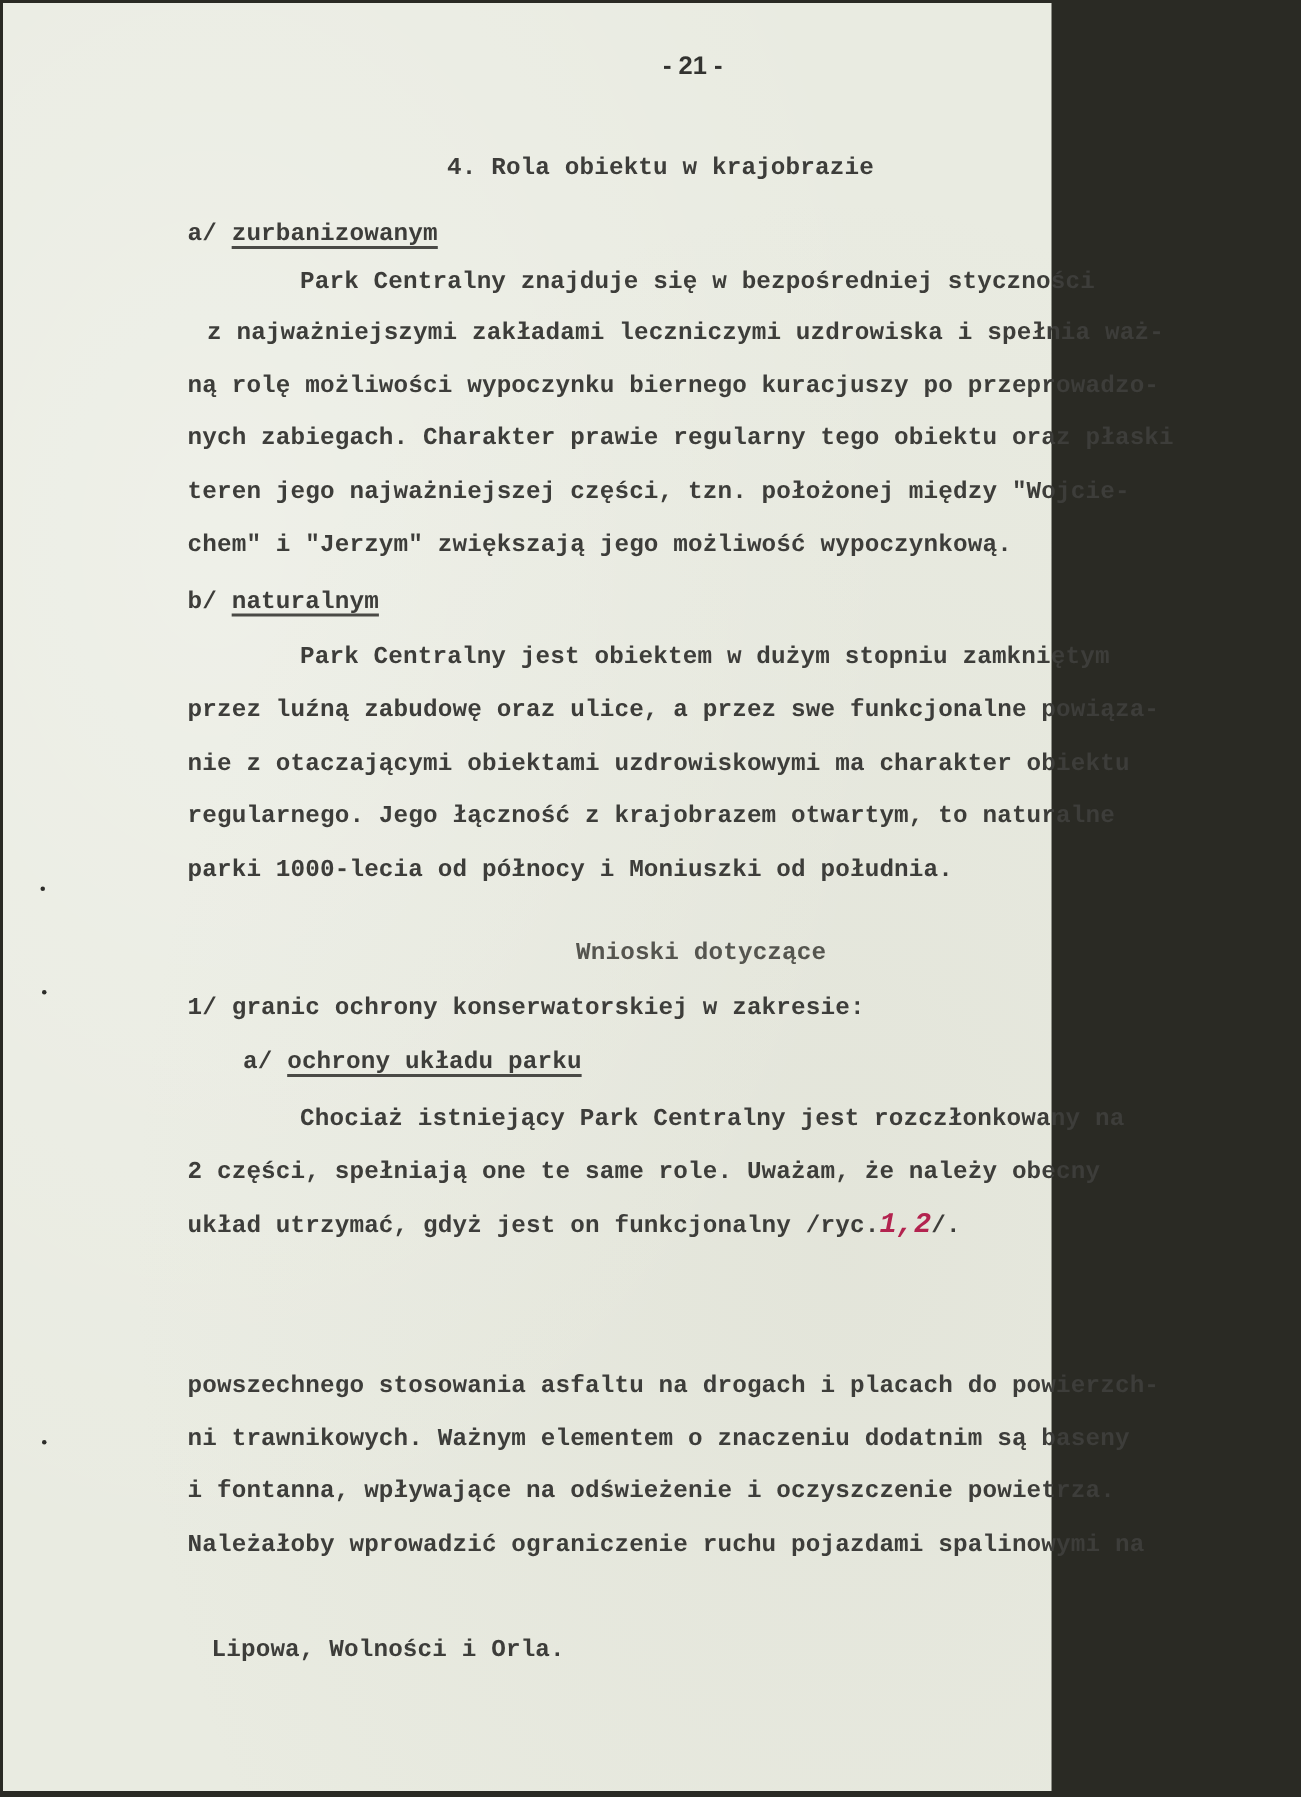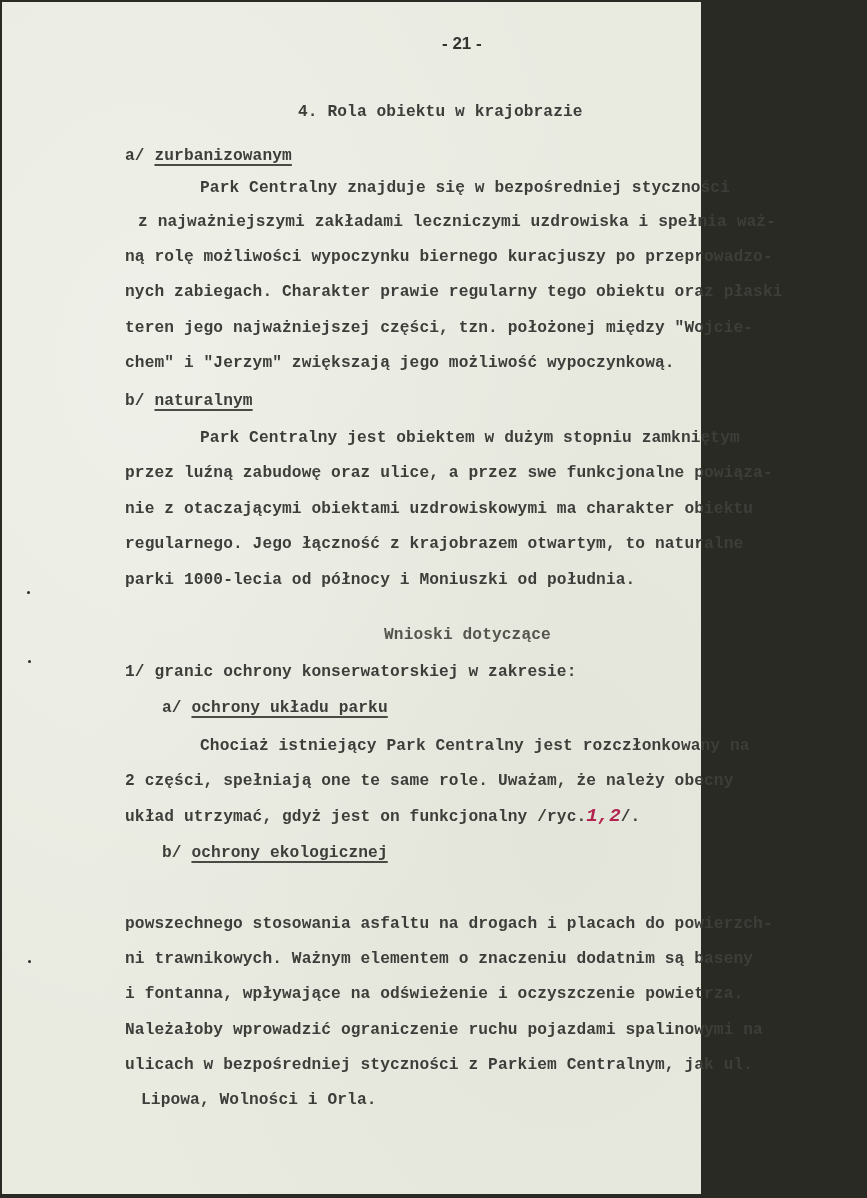--- a/index.html
+++ b/index.html
@@ -94,25 +94,23 @@
 
   <div class="line faint" style="left:382px; top:623px;">Wnioski dotyczące</div>
   <div class="line" style="left:123px; top:660px;">1/ granic ochrony konserwatorskiej w zakresie:</div>
 
   <div class="line" style="left:160px; top:696px;"><span>a/ </span><span class="u">ochrony układu parku</span></div>
 
   <div class="line" style="left:198px; top:734px;">Chociaż istniejący Park Centralny jest rozczłonkowany na</div>
   <div class="line" style="left:123px; top:769px;">2 części, spełniają one te same role. Uważam, że należy obecny</div>
   <div class="line" style="left:123px; top:804px;"><span>układ utrzymać, gdyż jest on funkcjonalny /ryc.</span><span class="red-note">1,2</span><span>/.</span></div>
 
-  <div class="line" style="left:160px; top:841px;"><span>b/ </span><span class="u">ochrony ekologicznej</span></div>
 
   <div class="line" style="left:123px; top:912px;">powszechnego stosowania asfaltu na drogach i placach do powierzch-</div>
   <div class="line" style="left:123px; top:947px;">ni trawnikowych. Ważnym elementem o znaczeniu dodatnim są baseny</div>
   <div class="line" style="left:123px; top:982px;">i fontanna, wpływające na odświeżenie i oczyszczenie powietrza.</div>
   <div class="line" style="left:123px; top:1018px;">Należałoby wprowadzić ograniczenie ruchu pojazdami spalinowymi na</div>
-  <div class="line" style="left:123px; top:1053px;">ulicach w bezpośredniej styczności z Parkiem Centralnym, jak ul.</div>
   <div class="line" style="left:139px; top:1088px;">Lipowa, Wolności i Orla.</div>
 
   <div class="dot" style="left:25px; top:589px;"></div>
   <div class="dot" style="left:26px; top:658px;"></div>
   <div class="dot" style="left:26px; top:958px;"></div>
 </div>
 
 </body></html>

